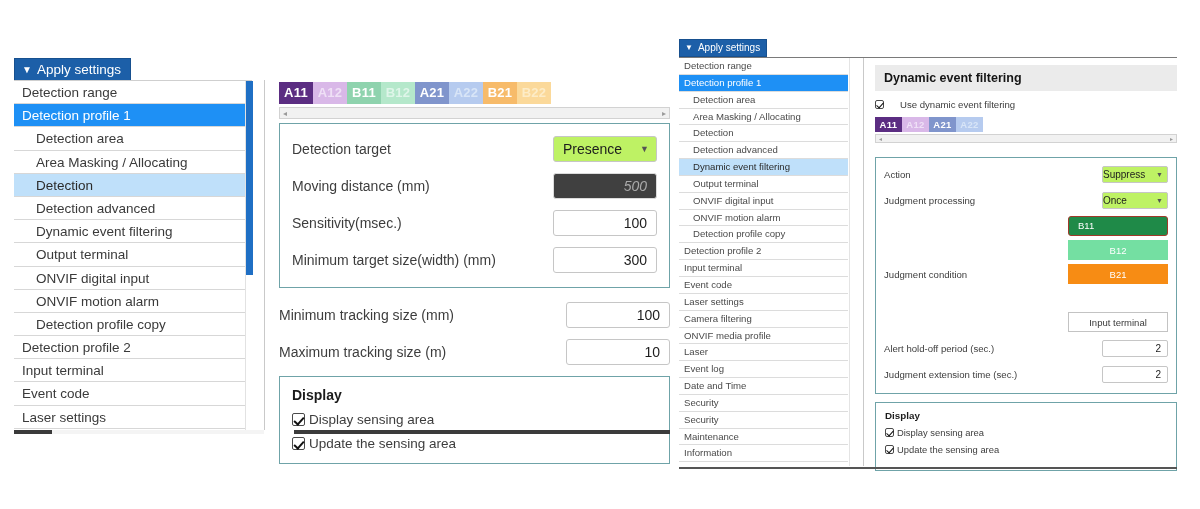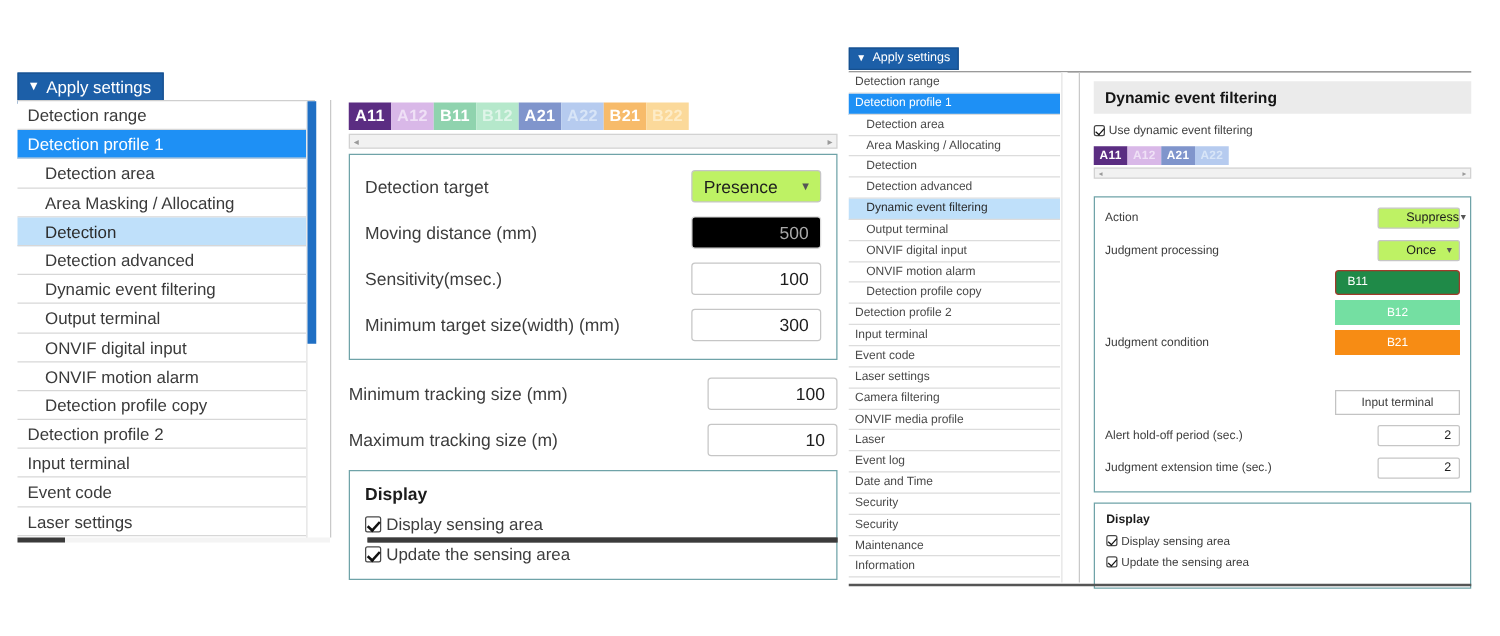--- a/index.html
+++ b/index.html
@@ -67,21 +67,21 @@
   .frow { display:flex; align-items:center; height:30px; margin-bottom:7px; }
   .frow:last-child { margin-bottom:0; }
   .flabel { flex:1; font-size:14px; color:#3d3d3d; }
   .fctl { width:104px; }
 
   .inp {
     height:26px; border:1px solid #c6c6c6; border-radius:3px; background:#fff;
     font-size:14px; color:#1d1d1d; text-align:right;
     padding:0 9px; line-height:24px;
   }
-  .inp.dis { background:#000000; color:#a9a9a9; border-color:#dcdcdc; }
+  .inp.dis { background:#404040; color:#a9a9a9; border-color:#dcdcdc;font-style:italic; }
   .sel {
     height:26px; border:1px solid #c6c6c6; border-radius:3px; background:#bef264;
     font-size:14px; color:#1d1d1d; display:flex; align-items:center;
     justify-content:space-between; padding:0 7px 0 9px;
   }
   .sel .cv { font-size:9px; color:#555; }
 
   .outer-rows { margin-top:12px; padding:0 0 0 0; }
   .orow { display:flex; align-items:center; height:30px; margin-bottom:7px; }
   .orow .flabel { font-size:14px; }
@@ -128,34 +128,34 @@
   .rnav.sel-light  { background:#bfe0fa; color:#2b2b2b; }
   .R-scrollbar { position:absolute; right:0; top:0; width:5px; height:408px; background:#fff; border-left:1px solid #e4e4e4; }
 
   .R-gap { width:9px; }
   .R-main { position:relative; flex:1; border-left:1px solid #c9c9c9; padding-left:11px; }
 
   .R-header {
     background:#ebebeb; font-size:12.5px; font-weight:bold; color:#151515;
     padding:6px 9px; margin-top:7px;
   }
-  .R-usecb { display:flex; align-items:center; gap:3px; margin-top:8px; font-size:9.6px; color:#3d3d3d; }
+  .R-usecb { display:flex; align-items:center; gap:16px; margin-top:8px; font-size:9.6px; color:#3d3d3d; }
   .cbox.sm { width:9px; height:9px; }
   .cbox.sm::after { left:2px; top:0px; width:3px; height:6px; border-width:0 1.5px 1.5px 0; }
 
   .chips.sm { margin-top:7px; }
   .chips.sm .chip { width:27px; height:15px; line-height:15px; font-size:9.5px; }
   .hscroll.sm { height:9px; font-size:6px; margin-top:2px; }
 
   .R-form { margin-top:14px; padding:6px 8px 8px 8px; }
   .rrow { display:flex; align-items:center; min-height:21px; margin-bottom:5px; }
   .rlabel { flex:1; font-size:9.6px; color:#3d3d3d; }
   .rctl { width:66px; }
   .inp.sm { height:17px; line-height:15px; font-size:10px; padding:0 6px; border-radius:2px; }
-  .sel.sm { height:17px; font-size:10px; padding:0 4px 0 22px; border-radius:2px; }
+  .sel.sm { height:17px; font-size:10px; padding:0 4px 0 0; border-radius:2px; }
   .sel.sm .cv { font-size:7px; }
 
   .jc-row { display:flex; align-items:center; margin-bottom:0; }
   .jc-label { flex:1; font-size:9.6px; color:#3d3d3d; }
   .jc-btns { width:100px; display:flex; flex-direction:column; gap:4px; }
   .jc-btn {
     height:20px; line-height:20px; text-align:center;
     font-size:9.5px; color:#ffffff; border:1px solid transparent;
   }
   .jc-btn.sel { border:1.5px solid #a03a2a; }

